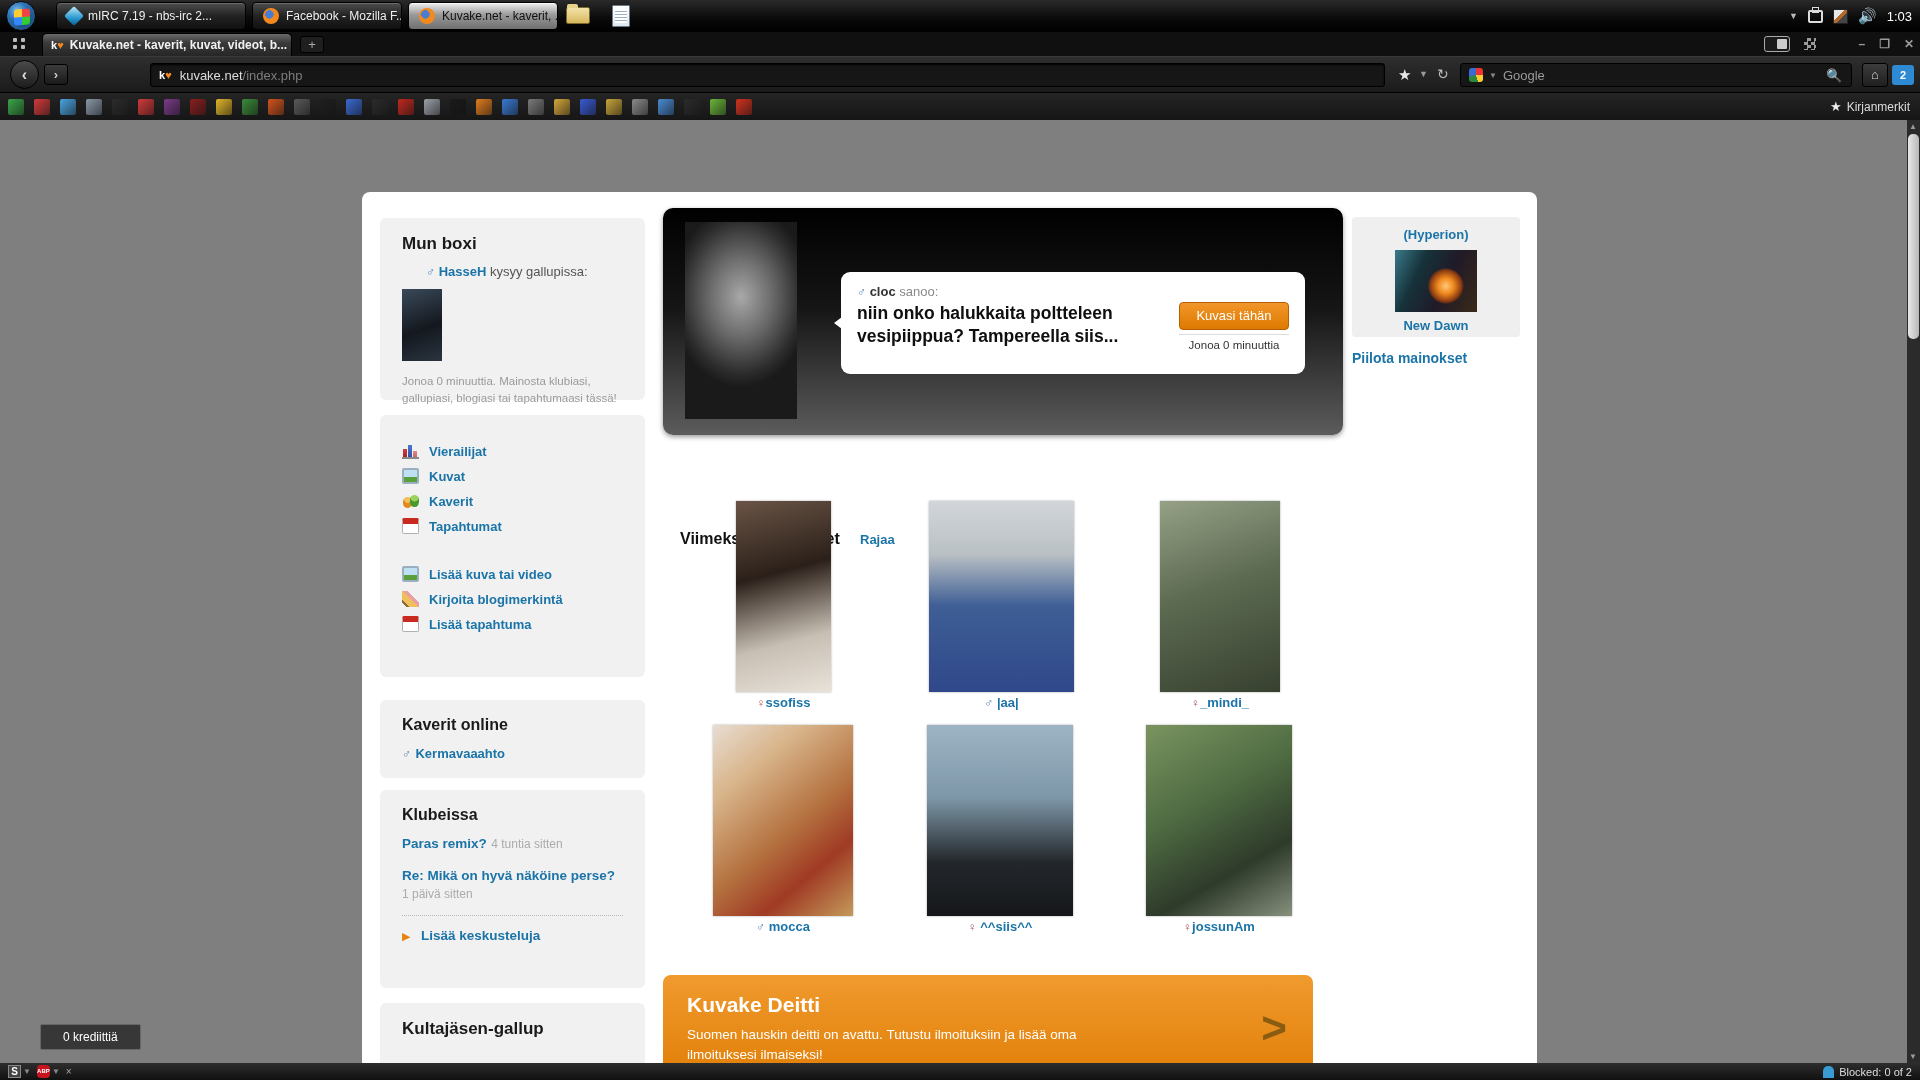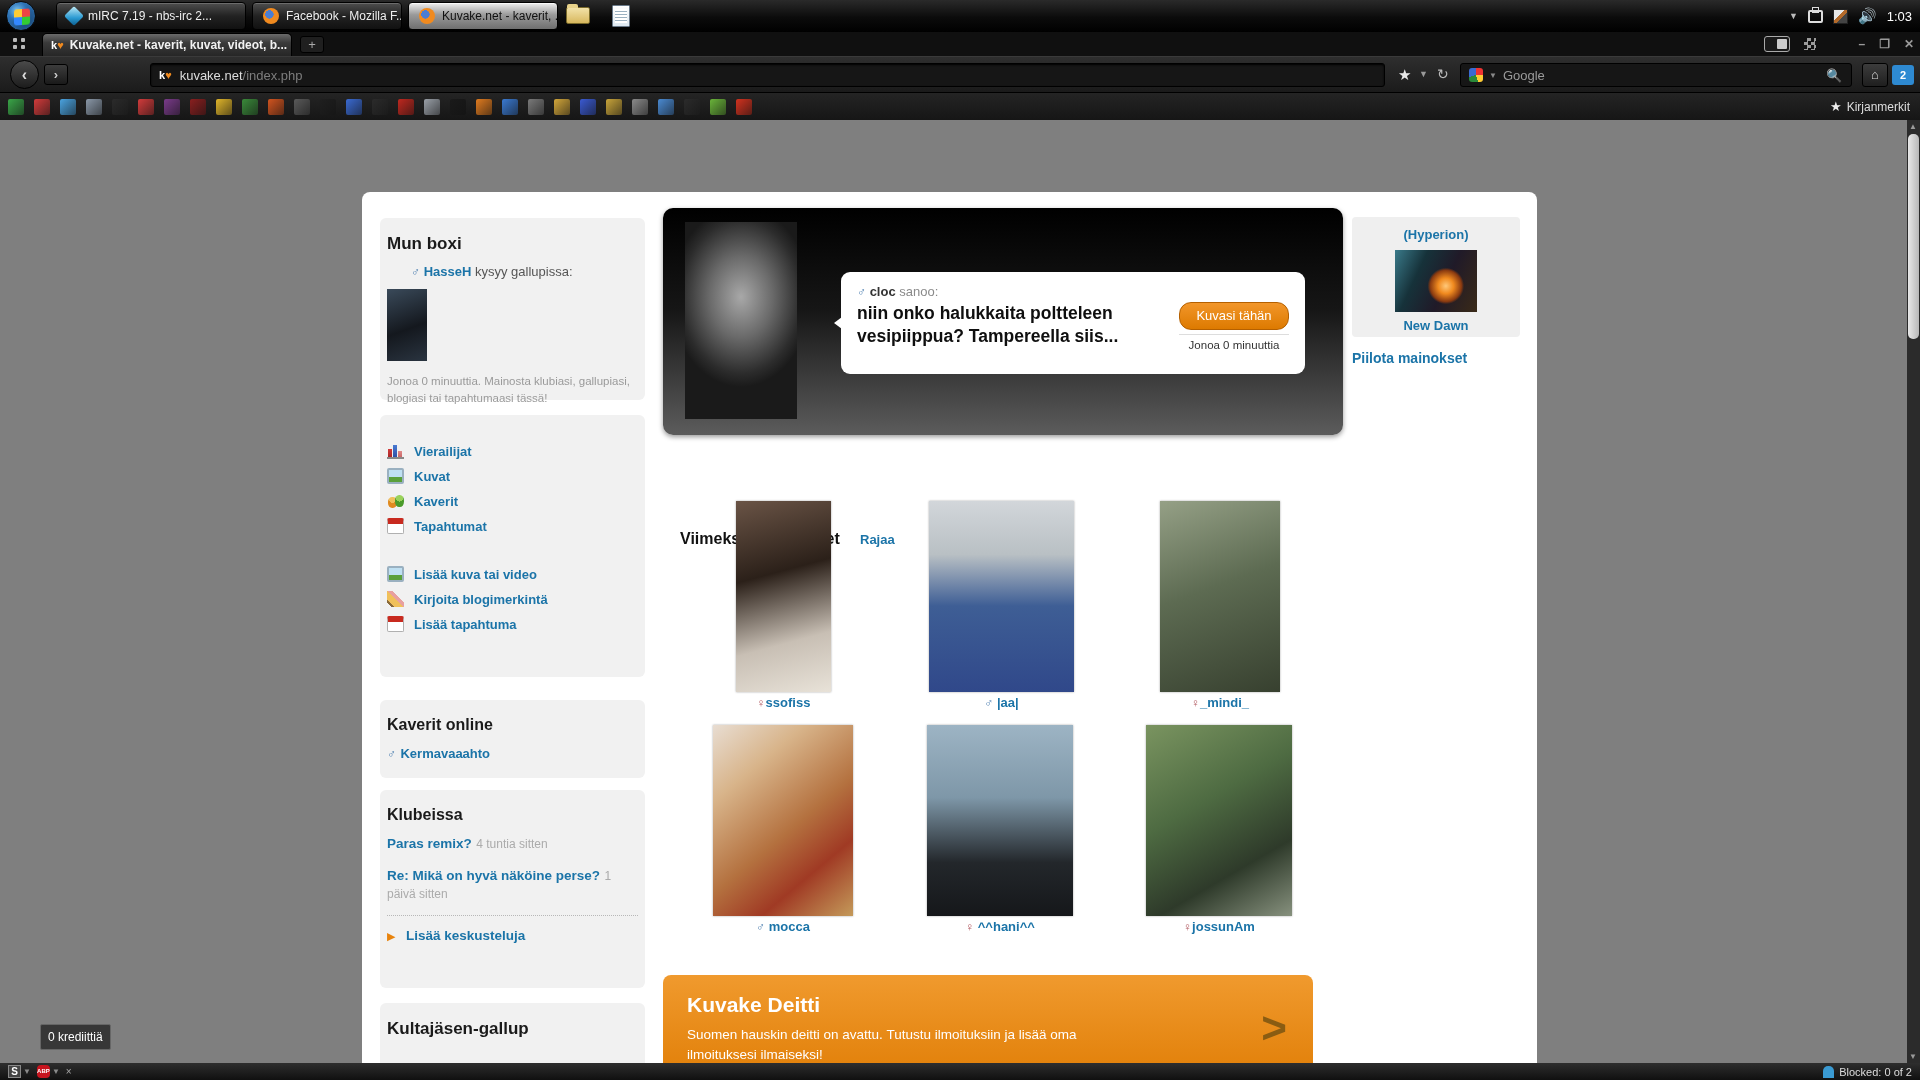--- a/index.html
+++ b/index.html
@@ -90,21 +90,21 @@
             background:linear-gradient(#242424,#161616); border-top:1px solid #000; z-index:40; }
   #bm-strip { position:absolute; left:8px; top:6px; display:flex; gap:10px; }
   .bm-fav { width:16px; height:16px; border-radius:2px; }
   #bm-label { position:absolute; right:10px; top:6px; color:#ddd; font-size:12px; display:flex; gap:5px; align-items:center; }
   #bm-label .st { color:#eee; font-size:13px; }
 
   
   #viewport { position:absolute; left:0; top:120px; width:1920px; height:943px; background:#7f7f7f; overflow:hidden; }
   #card { position:absolute; left:362px; top:72px; width:1175px; height:900px; background:#fff; border-radius:8px 8px 0 0; }
 
-  .sbox { position:absolute; left:18px; width:265px; background:#f1f1f1; border-radius:6px; padding:16px 7px; }
+  .sbox { position:absolute; left:18px; width:265px; background:#f1f1f1; border-radius:6px; padding:16px 22px; }
   .sbox h2 { font-size:17px; color:#1a1a1a; margin-bottom:10px; }
   a.lnk { color:#1b74a8; text-decoration:none; font-size:13px;font-weight:bold; }
   a.lnk.b { font-weight:bold; }
   .male { color:#4a7daf; font-size:12px; } .female { color:#b0565e; font-size:12px; }
   .gray { color:#9a9a9a; }
 
   .boxi-row { display:flex; gap:10px; margin:10px 0 12px; }
   .boxi-thumb { width:40px; height:72px; flex:0 0 auto;
         background:linear-gradient(160deg,#3a4a5a 0%,#14181e 55%,#2a3440 100%); }
   .boxi-link { font-size:13.5px; font-weight:bold; color:#1b74a8; line-height:1.35; padding-top:4px; }
@@ -134,21 +134,21 @@
   #banner { position:absolute; left:301px; top:16px; width:680px; height:227px; border-radius:10px;
             background:linear-gradient(#000 0%,#161616 45%,#5c5c5c 100%); box-shadow:0 2px 5px rgba(0,0,0,.4); }
   #banner .photo { position:absolute; left:22px; top:14px; width:112px; height:197px;
             background:radial-gradient(ellipse 70px 90px at 50% 38%, #a8a8a8 0%, #6a6a6a 45%, #2c2c2c 85%, #1a1a1a 100%); }
   #bubble { position:absolute; left:178px; top:64px; width:464px; height:102px; background:#fff; border-radius:9px;
             padding:12px 16px; }
   #bubble:before { content:""; position:absolute; left:-16px; top:42px; border:9px solid transparent; border-right:12px solid #fff; }
   .bub-head { font-size:13px; color:#8a8a8a; }
   .bub-head b { color:#333; }
   .bub-msg { font-size:17.5px; font-weight:bold; color:#0f0f0f; line-height:1.3; margin-top:3px; width:300px; }
-  #kuvasi { position:absolute; right:16px; top:30px; width:110px; height:28px; border-radius:12px;
+  #kuvasi { position:absolute; right:16px; top:30px; width:110px; height:28px; border-radius:4px;
             background:linear-gradient(#f2962a,#dd7a00); border:1px solid #b56000; color:#fff;
             font-size:13px; text-align:center; line-height:26px; }
   #jonoa { position:absolute; right:16px; top:62px; width:110px; text-align:center; font-size:11.5px; color:#333;
             border-top:1px solid #ddd; padding-top:4px; }
 
   
   #recent-h { position:absolute; left:318px; top:338px; font-size:16px; color:#111; font-weight:bold; }
   #rajaa { position:absolute; left:498px; top:340px; font-size:13px; }
   .uphoto { position:absolute; box-shadow:0 0 2px rgba(0,0,0,.35); }
   .uname { position:absolute; font-size:13px; text-align:center; }
@@ -188,21 +188,21 @@
            font-weight:bold; text-align:center; line-height:12px; }
   .sb-abp { width:13px; height:13px; border-radius:4px; background:#c8141e; color:#fff; font-size:6px;
            font-weight:bold; text-align:center; line-height:13px; }
   .sb-caret { color:#8a8a8a; font-size:8px; margin:0 6px 0 2px; }
   .sb-x { color:#aaa; font-size:10px; }
   #sb-right { margin-left:auto; display:flex; align-items:center; gap:5px; }
   .sb-ghost { width:11px; height:12px; background:#3a9ad2; border-radius:5px 5px 0 0; }
   #blocked { color:#ddd; }
 
   #credits { position:absolute; left:40px; top:1024px; background:rgba(52,52,52,.95); color:#fff;
-           font-size:12px; padding:5px 7px; border:1px solid #666; border-radius:2px; z-index:56; }
+           font-size:12px; padding:5px 22px; border:1px solid #666; border-radius:2px; z-index:56; }
 </style>
 </head>
 <body>
 
 <div id="taskbar">
   <div class="start-orb">
       <div class="flag"></div>
     </div>
   <div class="taskbtn" style="left:56px;width:190px;">
     <span class="ic-mirc"></span>
@@ -398,21 +398,21 @@
       <span class="male">♂</span> <a class="lnk">|aa|</a></div>
     <div class="uname" style="left:798px;top:503px;width:120px;">
       <span class="female">♀</span><a class="lnk">_mindi_</a></div>
 
     <div class="uphoto p-mocca" style="left:351px;top:533px;width:140px;height:191px;"></div>
     <div class="uphoto p-hani" style="left:565px;top:533px;width:146px;height:191px;"></div>
     <div class="uphoto p-jossun" style="left:784px;top:533px;width:146px;height:191px;"></div>
     <div class="uname" style="left:351px;top:727px;width:140px;">
       <span class="male">♂</span> <a class="lnk">mocca</a></div>
     <div class="uname" style="left:565px;top:727px;width:146px;">
-      <span class="female">♀</span> <a class="lnk">^^hani^^</a></div>
+      <span class="female">♀</span> <a class="lnk">^^siis^^</a></div>
     <div class="uname" style="left:784px;top:727px;width:146px;">
       <span class="female">♀</span><a class="lnk">jossunAm</a></div>
 
     <div id="deitti">
       <h2>Kuvake Deitti</h2>
       <p>Suomen hauskin deitti on avattu. Tutustu ilmoituksiin ja lisää oma ilmoituksesi ilmaiseksi!</p>
       <span class="chev">&gt;</span>
     </div>
 
     <div id="adbox">

